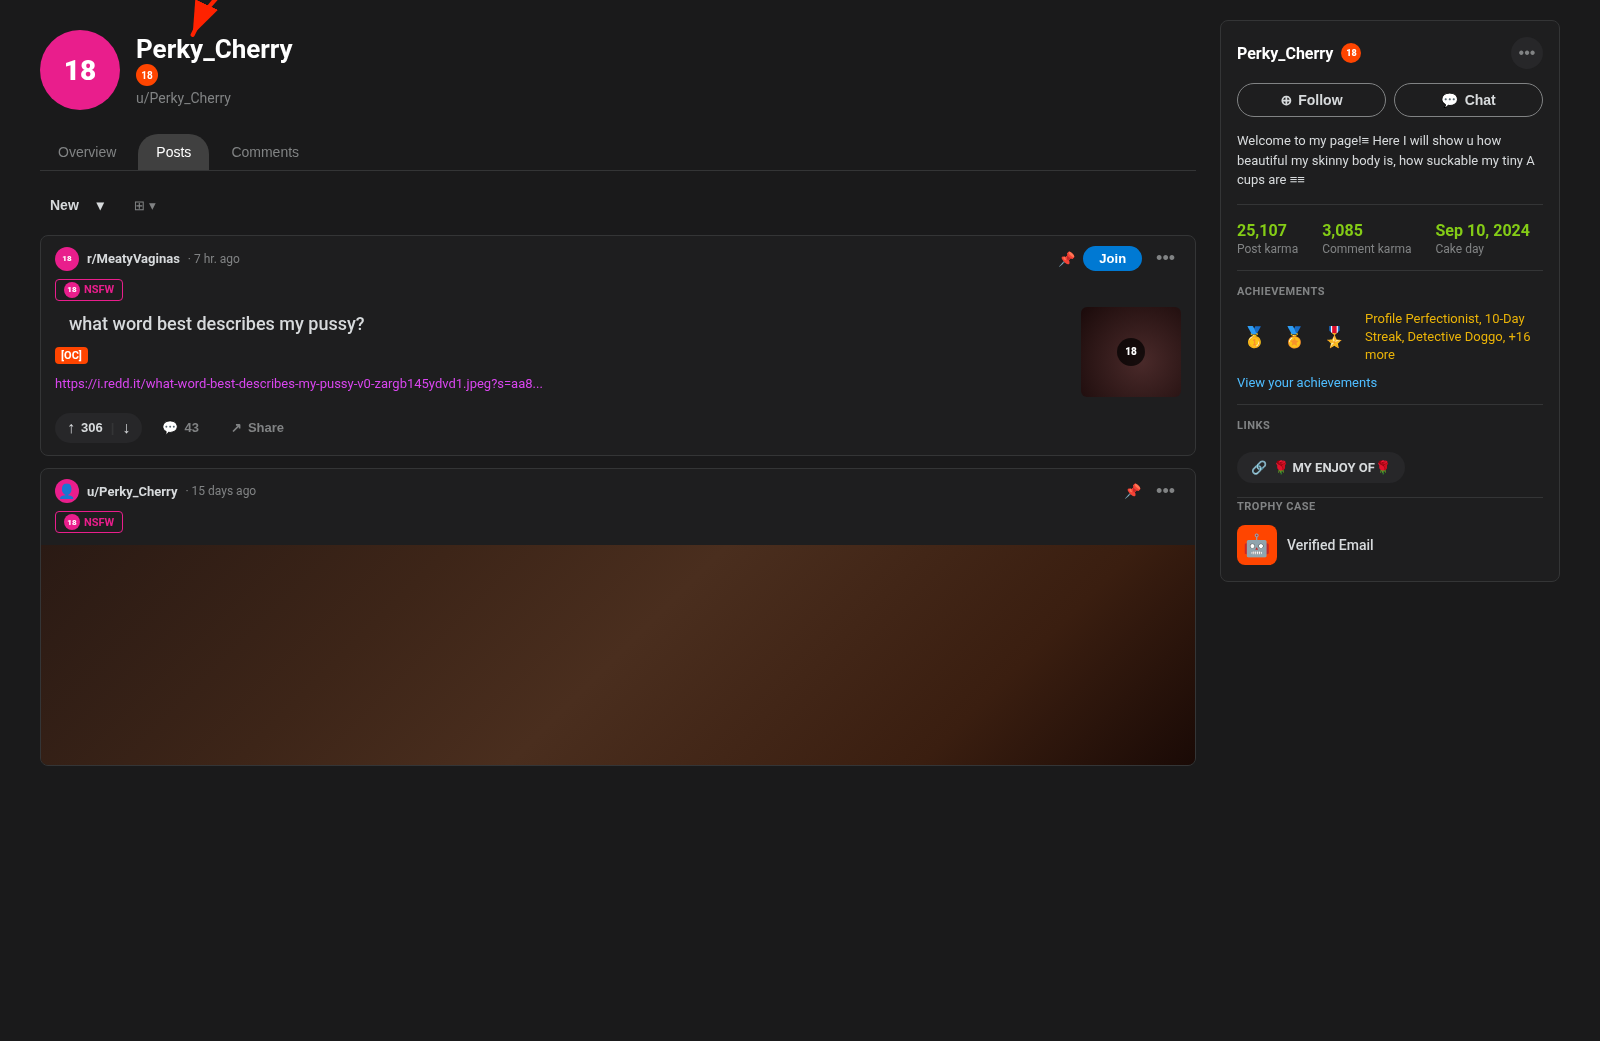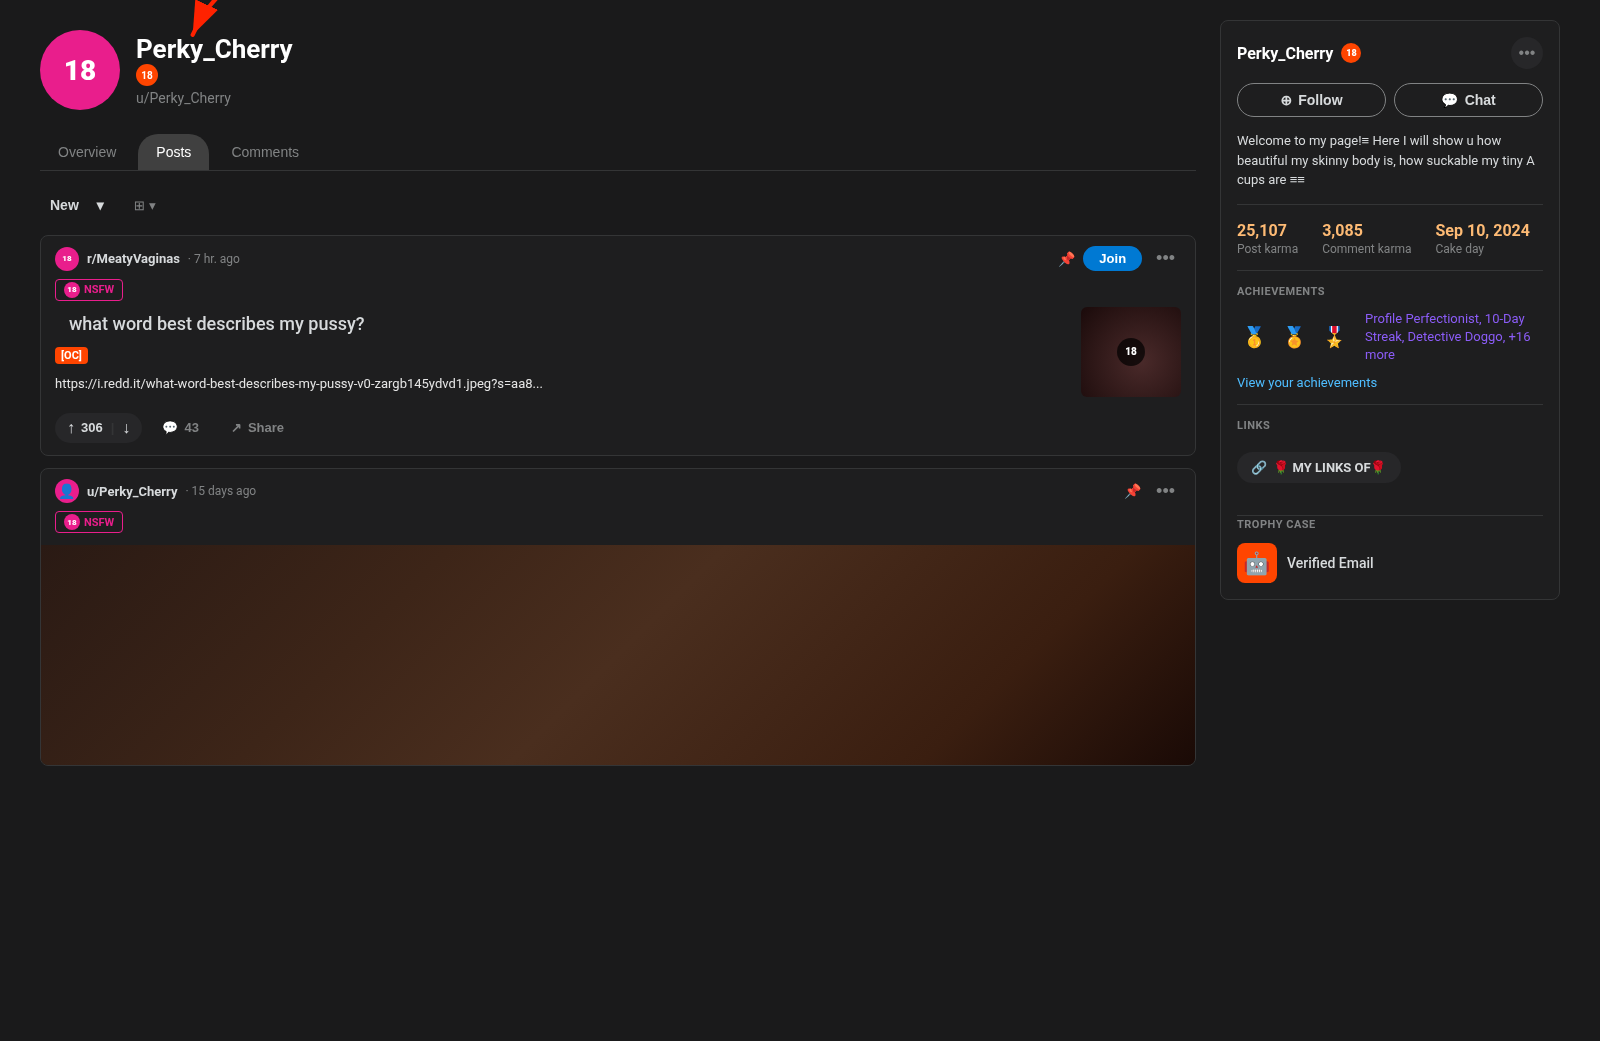--- a/index.html
+++ b/index.html
@@ -263,21 +263,21 @@
       background: #ff4500;
       color: white;
       font-size: 11px;
       font-weight: 700;
       padding: 2px 6px;
       border-radius: 4px;
       margin-bottom: 6px;
     }
 
     .post-link {
-      color: #e5e5e5;
+      color: #d946ef;
       font-size: 13px;
       text-decoration: none;
       word-break: break-all;
       display: block;
       margin: 6px 0;
     }
 
     .post-thumbnail {
       width: 100px;
       height: 90px;
@@ -466,21 +466,21 @@
       padding-bottom: 14px;
     }
     .sidebar-stats {
       display: flex;
       gap: 24px;
       margin-bottom: 14px;
       border-bottom: 1px solid #343536;
       padding-bottom: 14px;
     }
     .stat-item { display: flex; flex-direction: column; gap: 2px; }
-    .stat-value { font-size: 16px; font-weight: 700; color: #fdba74; }
+    .stat-value { font-size: 16px; font-weight: 700; color: #84cc16; }
     .stat-label { font-size: 12px; color: #818384; }
 
     .sidebar-section-title {
       font-size: 11px;
       font-weight: 700;
       color: #818384;
       text-transform: uppercase;
       letter-spacing: 0.5px;
       margin-bottom: 12px;
     }
@@ -498,36 +498,36 @@
       width: 36px;
       height: 36px;
       border-radius: 50%;
       display: flex;
       align-items: center;
       justify-content: center;
       font-size: 20px;
     }
     .achievement-text {
       font-size: 13px;
-      color: #8b5cf6;
+      color: #eab308;
       line-height: 1.4;
     }
     .view-achievements-link {
       color: #4fbdff;
       font-size: 13px;
       text-decoration: none;
       cursor: pointer;
       display: inline-block;
       margin-bottom: 14px;
     }
 
     .links-section {
       border-top: 1px solid #343536;
       padding-top: 14px;
-      margin-bottom: 32px;
+      margin-bottom: 14px;
     }
     .link-chip {
       display: inline-flex;
       align-items: center;
       gap: 6px;
       background: #272729;
       border-radius: 20px;
       padding: 8px 14px;
       font-size: 13px;
       font-weight: 700;
@@ -727,21 +727,21 @@
           </div>
           <span class="achievement-text">Profile Perfectionist, 10-Day Streak, Detective Doggo, +16 more</span>
         </div>
         <a class="view-achievements-link">View your achievements</a>
       </div>
 
       <div class="links-section">
         <div class="sidebar-section-title">LINKS</div>
         <div class="link-chip">
           <span>🔗</span>
-          <span>🌹 MY LINKS OF🌹</span>
+          <span>🌹 MY ENJOY OF🌹</span>
         </div>
       </div>
 
       <div class="trophy-section">
         <div class="sidebar-section-title">TROPHY CASE</div>
         <div class="trophy-item">
           <div class="trophy-icon-box">🤖</div>
           <span class="trophy-name">Verified Email</span>
         </div>
       </div>

